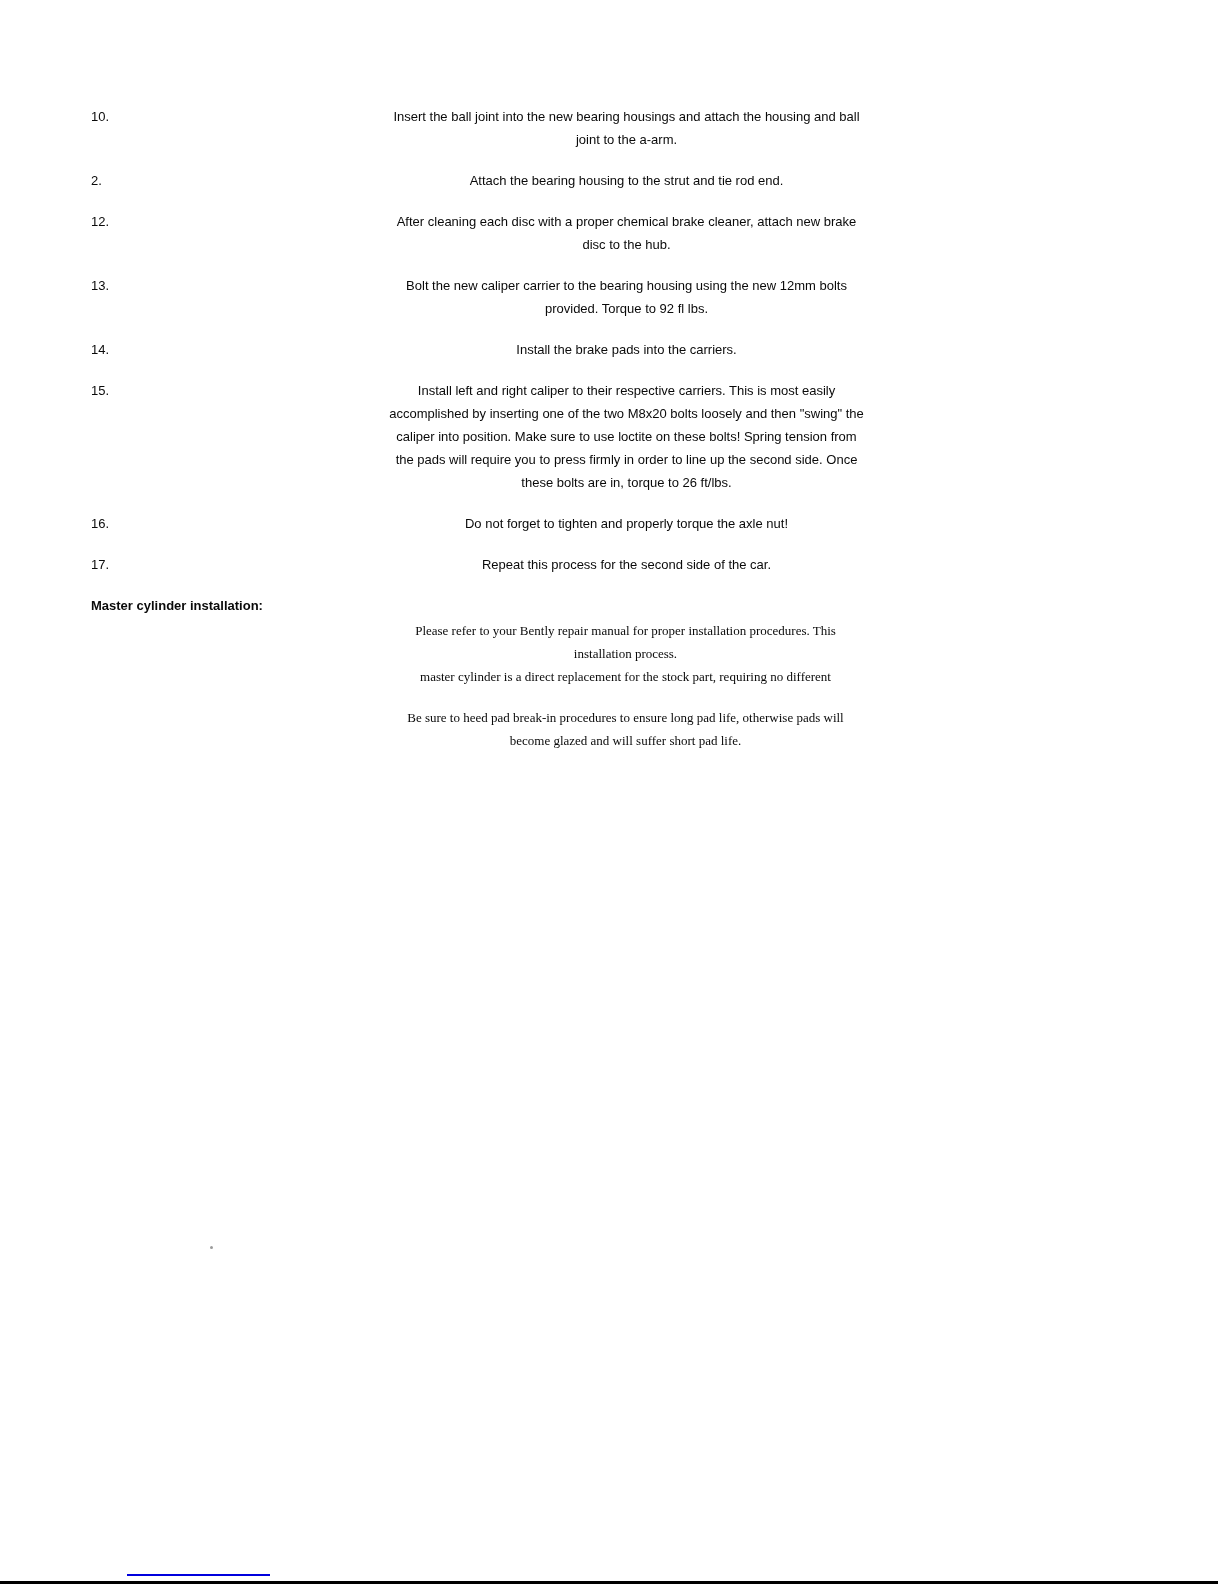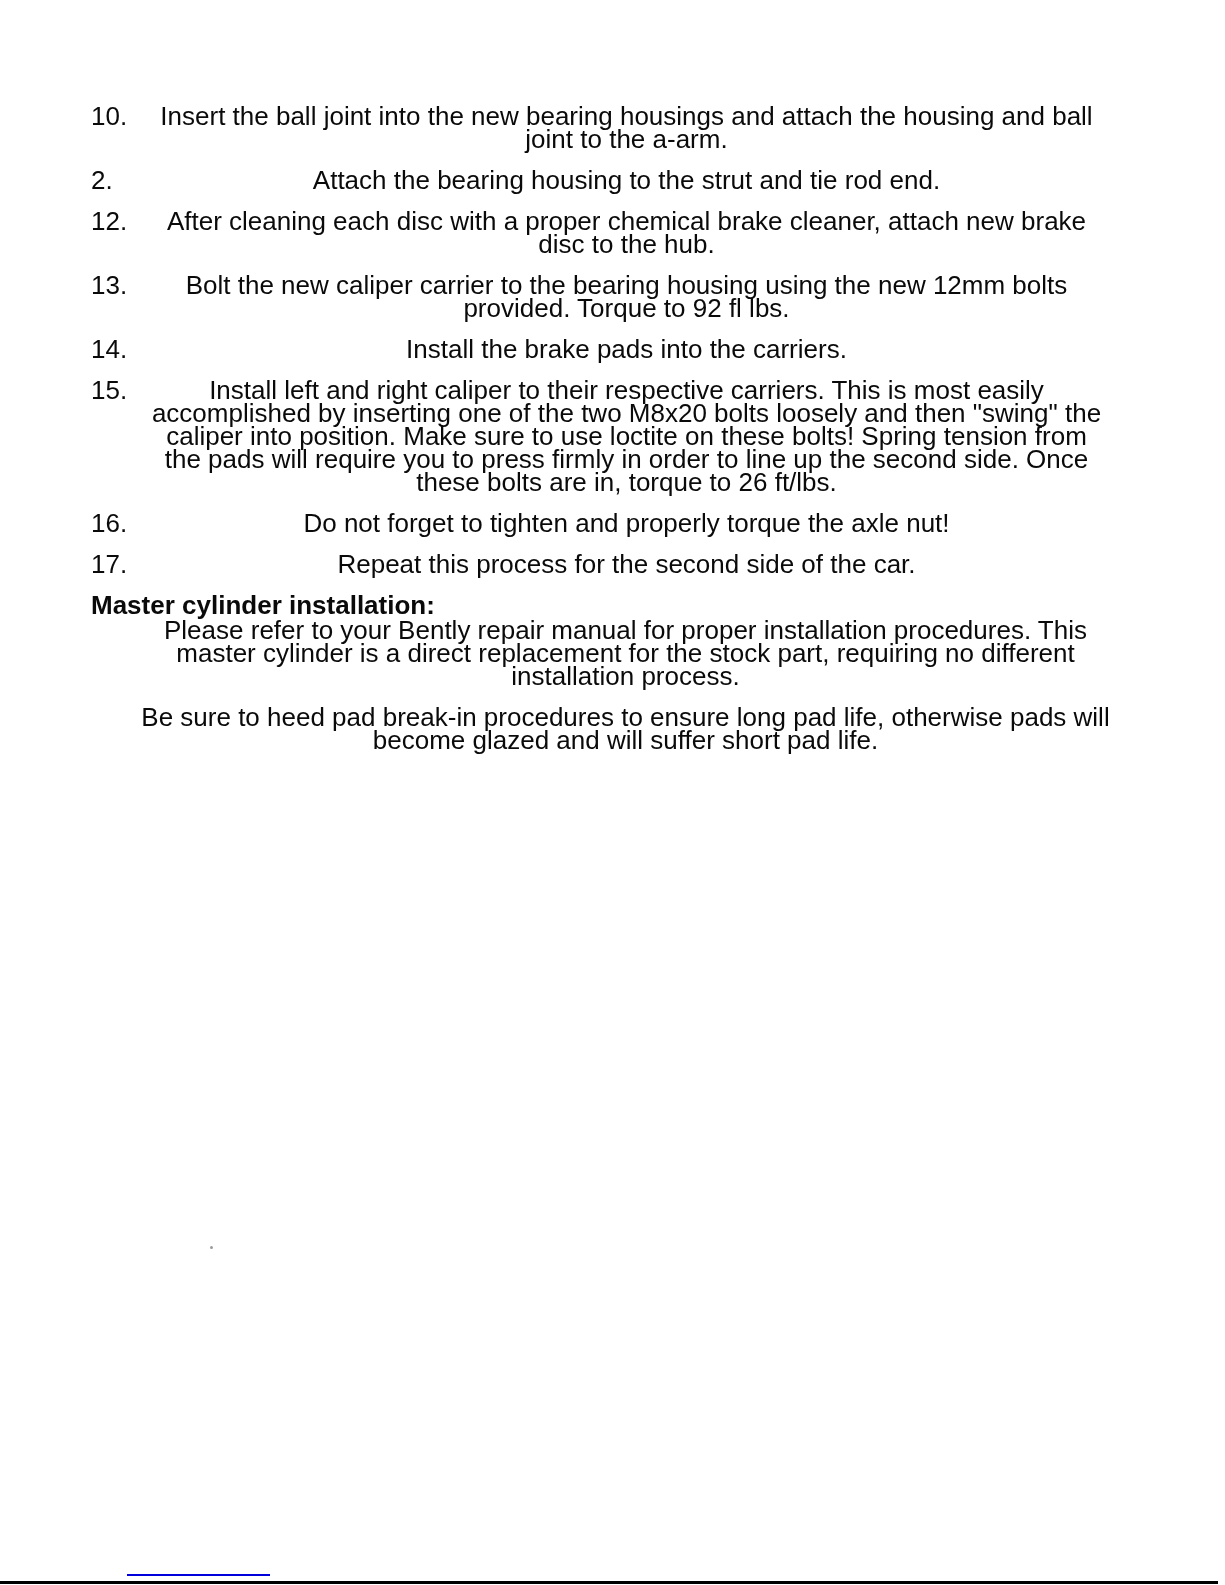--- a/index.html
+++ b/index.html
@@ -10,21 +10,21 @@
     position: relative;
     overflow: hidden;
     font-family: "Liberation Sans", sans-serif;
     color: #0a0a0a;
   }
   .content {
     position: absolute;
     left: 91px;
     top: 105px;
     width: 1040px;
-    font-size: 26px;
+    font-size: 13px;
     line-height: 23px;
   }
   .item {
     position: relative;
     padding-left: 31px;
     margin-bottom: 18px;
   }
   .item .num {
     position: absolute;
     left: 0;
@@ -38,20 +38,21 @@
   }
   .bold { font-weight: normal; }
   .heading {
     font-weight: bold;
     margin-bottom: 2px;
     white-space: pre;
   }
   .para {
     margin-left: 29px;
     margin-bottom: 18px;
+    font-family: Liberation Serif, serif;
   }
   .footer-link {
     position: absolute;
     left: 127px;
     top: 1574px;
     width: 143px;
     height: 2px;
     background: #0000dd;
     cursor: pointer;
   }
@@ -138,22 +139,22 @@
     <span class="num">17.</span>
     <div>
       <span class="line">Repeat this process for the second side of the car.</span>
     </div>
   </div>
 
   <div class="heading">Master cylinder installation:</div>
 
   <div class="para">
     <span class="line">Please refer to your Bently repair manual for proper installation procedures. This</span>
+    <span class="line">installation process.</span>
     <span class="line">master cylinder is a direct replacement for the stock part, requiring no different</span>
-    <span class="line">installation process.</span>
   </div>
 
   <div class="para">
     <span class="line">Be sure to heed pad break-in procedures to ensure long pad life, otherwise pads will</span>
     <span class="line">become glazed and will suffer short pad life.</span>
   </div>
 
 </div>
 
 <div class="speck"></div>

